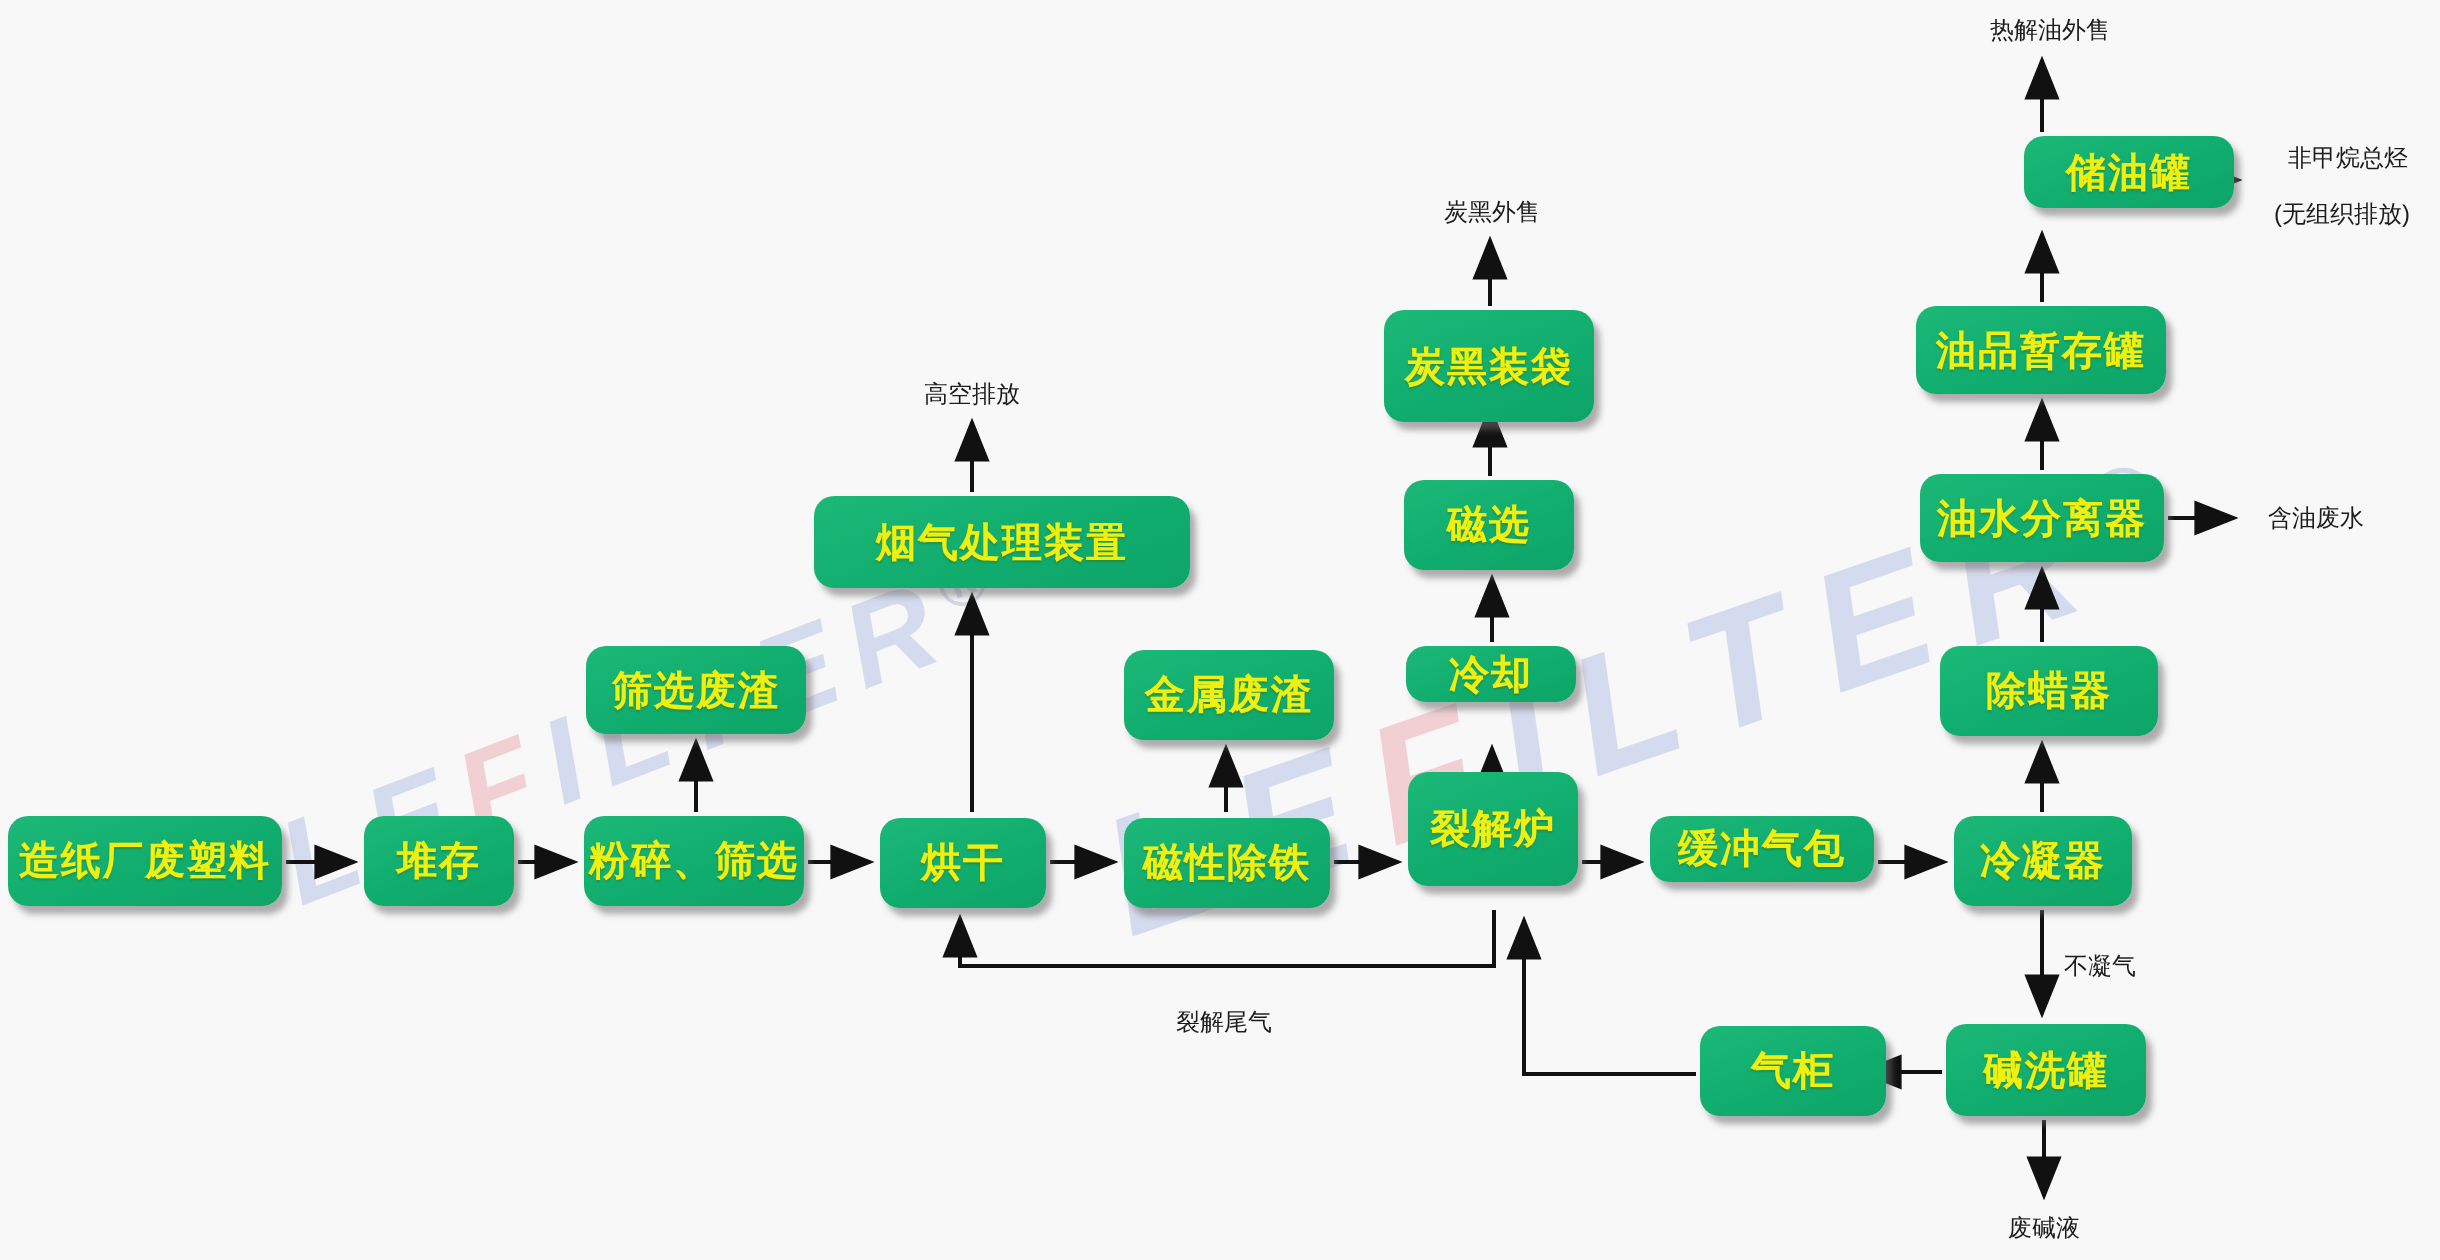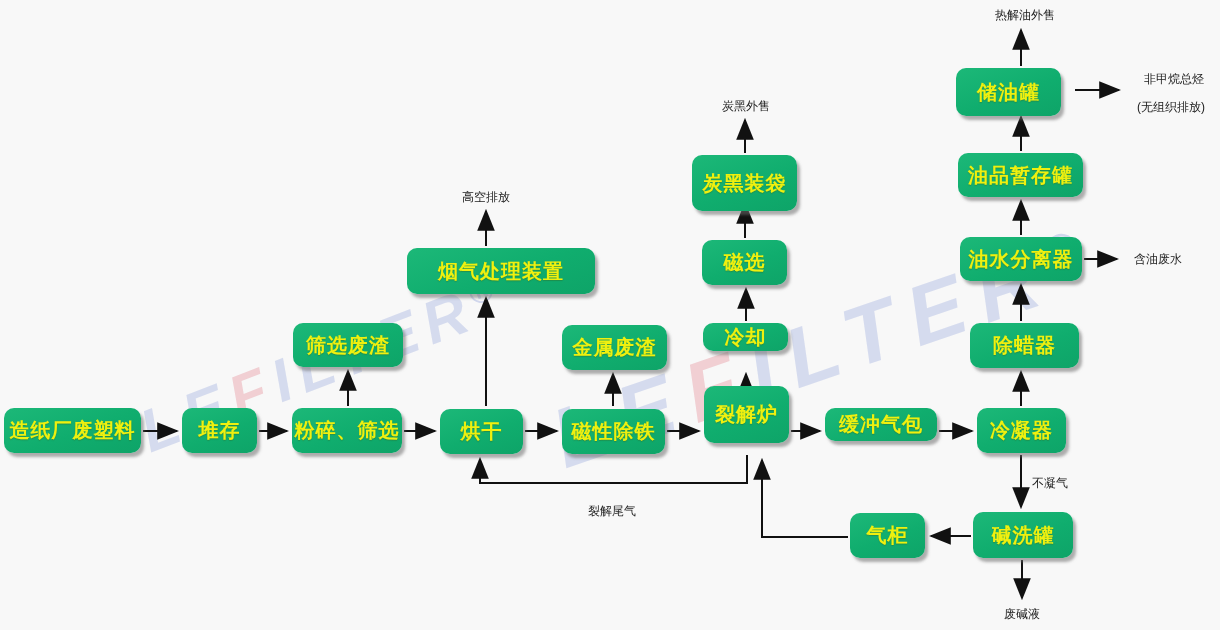--- a/index.html
+++ b/index.html
@@ -88,22 +88,22 @@
   <div class="node" style="left:977px;top:408px;width:89px;height:45px">冷凝器</div>
   <div class="node" style="left:293px;top:323px;width:110px;height:44px">筛选废渣</div>
   <div class="node" style="left:407px;top:248px;width:188px;height:46px">烟气处理装置</div>
   <div class="node" style="left:562px;top:325px;width:105px;height:45px">金属废渣</div>
   <div class="node" style="left:703px;top:323px;width:85px;height:28px">冷却</div>
   <div class="node" style="left:702px;top:240px;width:85px;height:45px">磁选</div>
   <div class="node" style="left:692px;top:155px;width:105px;height:56px">炭黑装袋</div>
   <div class="node" style="left:970px;top:323px;width:109px;height:45px">除蜡器</div>
   <div class="node" style="left:960px;top:237px;width:122px;height:44px">油水分离器</div>
   <div class="node" style="left:958px;top:153px;width:125px;height:44px">油品暂存罐</div>
-  <div class="node" style="left:956px;top:68px;width:105px;height:48px">储油罐</div>
-  <div class="node" style="left:850px;top:513px;width:75px;height:45px">气柜</div>
+  <div class="node" style="left:1012px;top:68px;width:105px;height:36px">储油罐</div>
+  <div class="node" style="left:850px;top:513px;width:93px;height:45px">气柜</div>
   <div class="node" style="left:973px;top:512px;width:100px;height:46px">碱洗罐</div>
 
   <div class="lbl" style="left:1025px;top:7px">热解油外售</div>
   <div class="lbl" style="left:1174px;top:71px">非甲烷总烃</div>
   <div class="lbl" style="left:1171px;top:99px">(无组织排放)</div>
   <div class="lbl" style="left:746px;top:98px">炭黑外售</div>
   <div class="lbl" style="left:486px;top:189px">高空排放</div>
   <div class="lbl" style="left:1158px;top:251px">含油废水</div>
   <div class="lbl left-anchor" style="left:1032px;top:475px">不凝气</div>
   <div class="lbl" style="left:612px;top:503px">裂解尾气</div>

